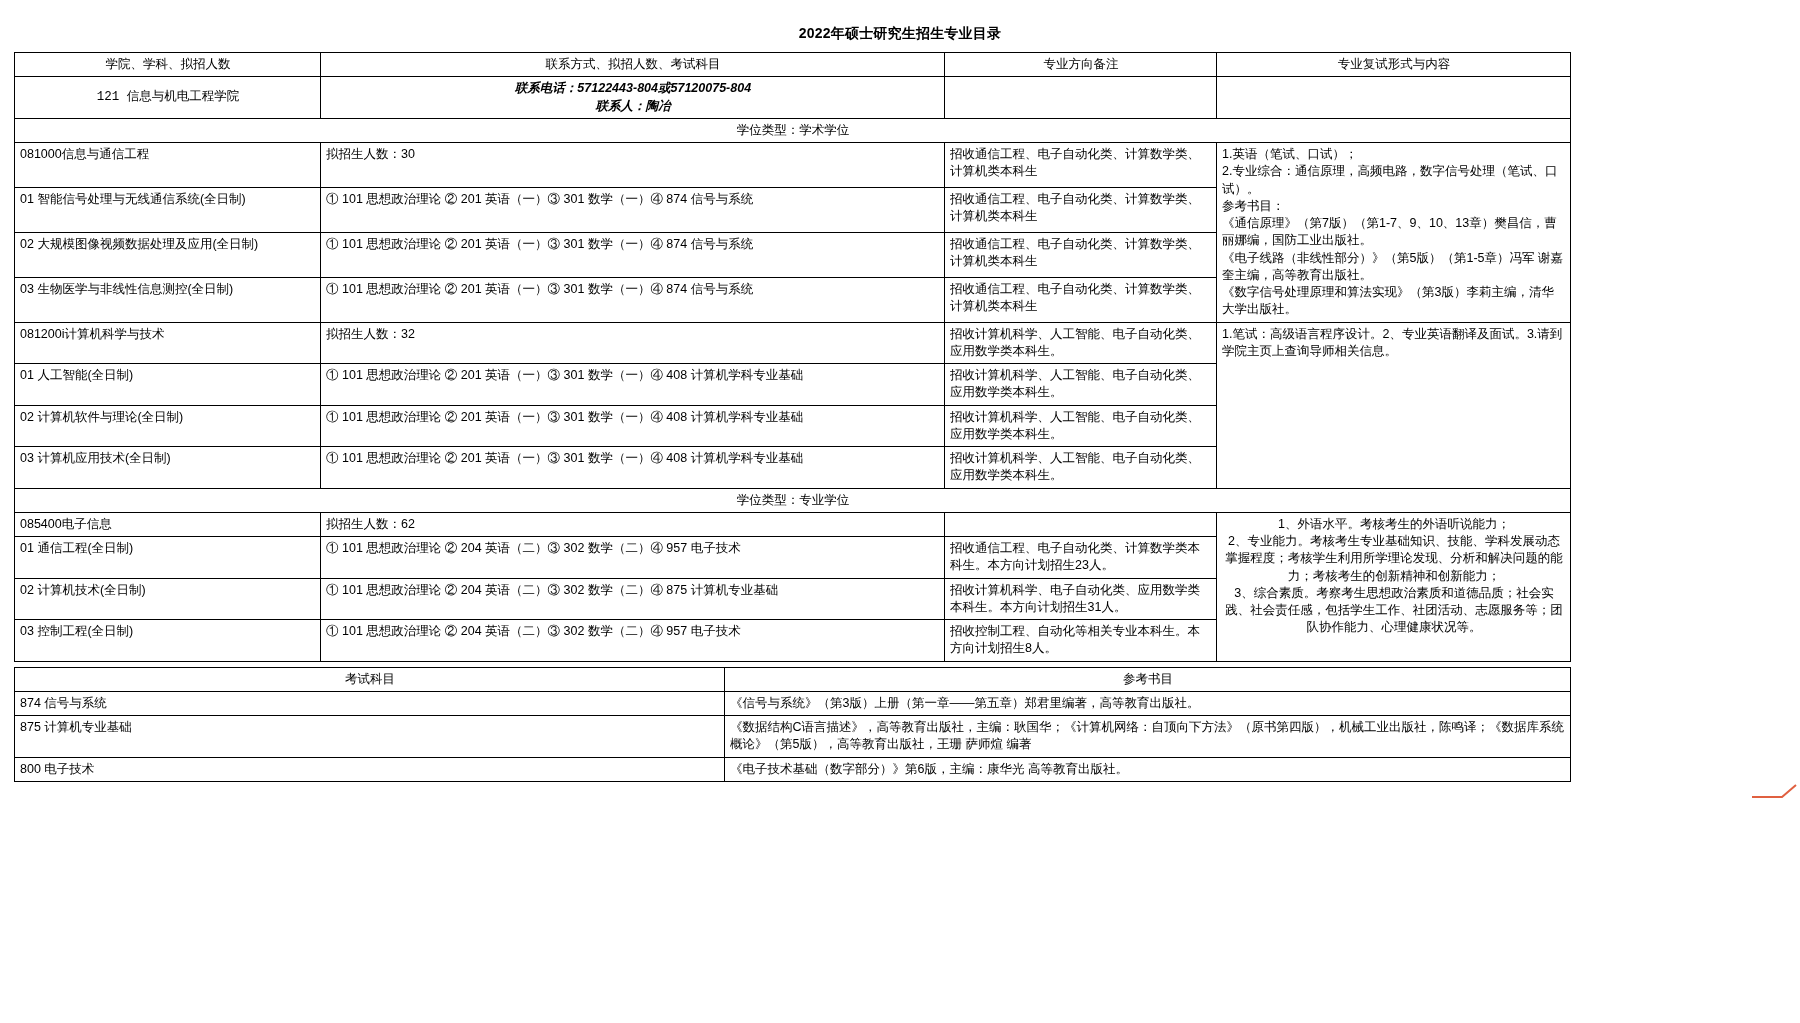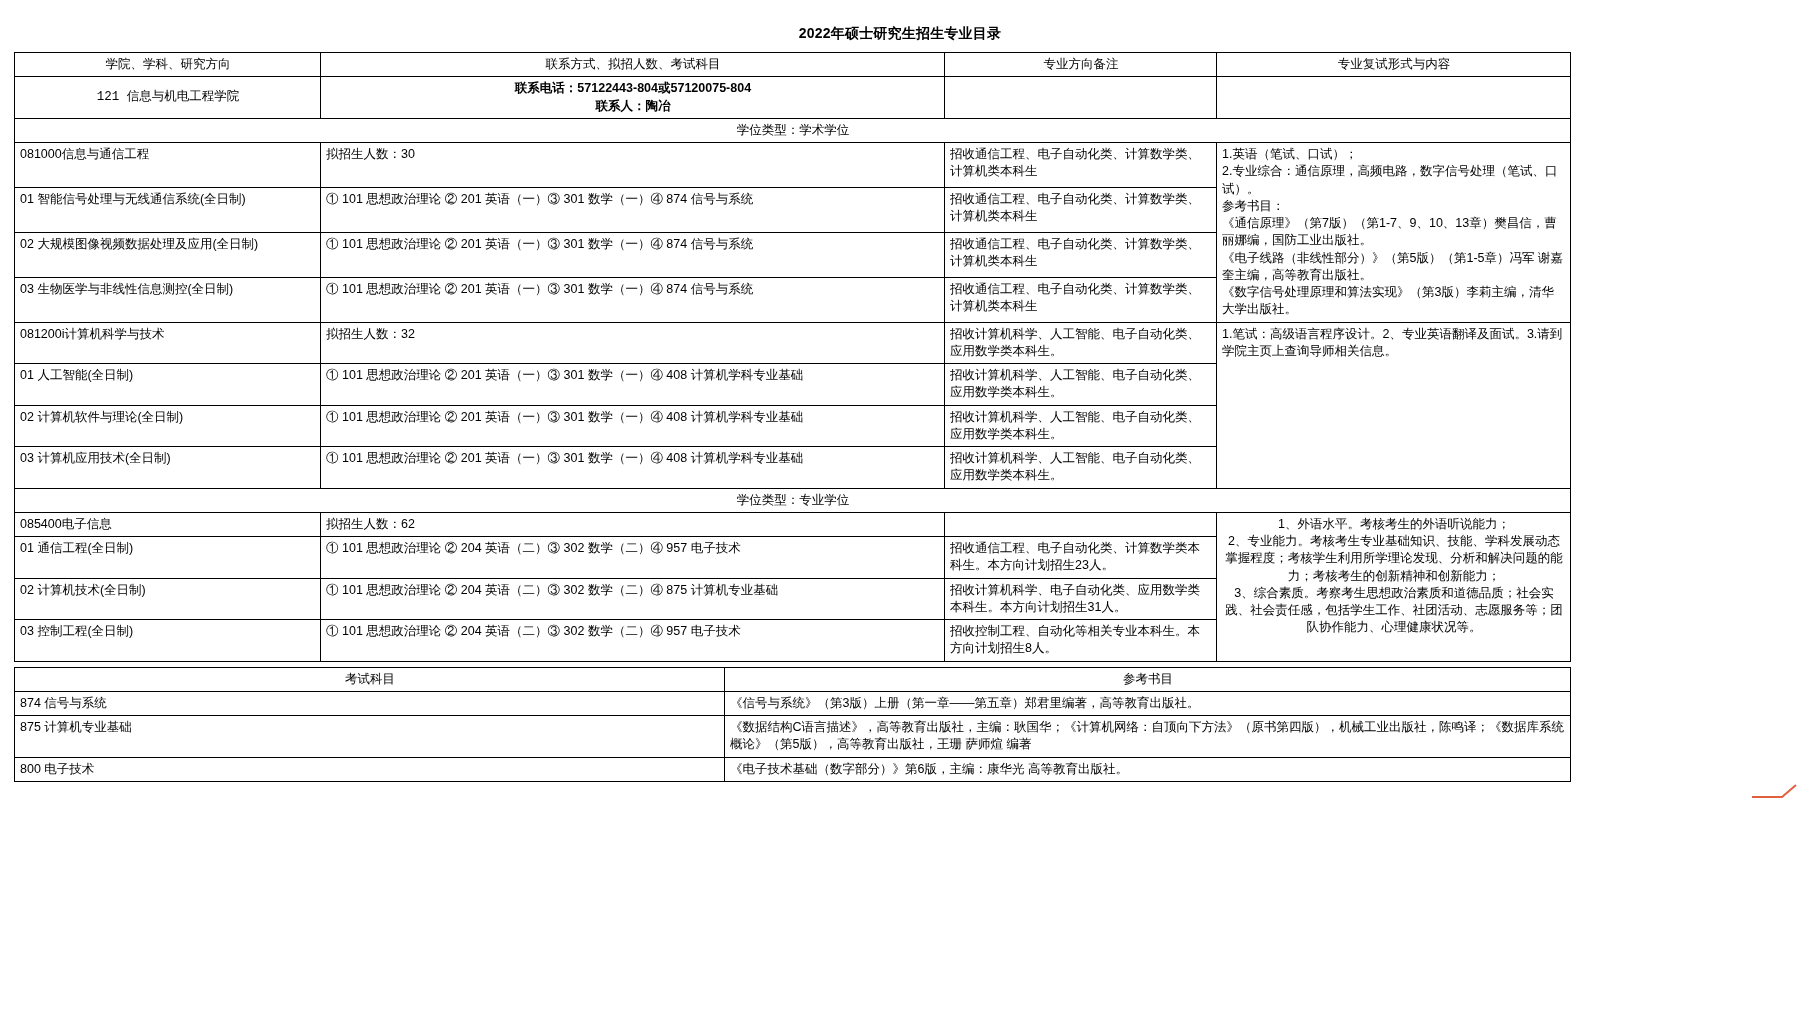--- a/index.html
+++ b/index.html
@@ -54,20 +54,21 @@
     text-align: center;
     vertical-align: middle !important;
     font-family: Liberation Mono, monospace;
   }
   .b { font-weight: bold; }
   .contact-cell {
     text-align: center;
     vertical-align: middle !important;
     line-height: 1.55;
     padding: 4px 4px;
+    font-style: italic;
   }
   .degree-row td {
     text-align: center;
     font-weight: bold;
     padding: 4px 0;
   }
   .col-a { width: 306px; }
   .col-b { width: 624px; }
   .col-c { width: 272px; }
   .col-d { width: 354px; }
@@ -93,21 +94,21 @@
 
 <table class="main">
   <colgroup>
     <col class="col-a">
       <col class="col-b">
       <col class="col-c">
       <col class="col-d">
   </colgroup>
   <tbody>
     <tr>
-      <th class="hdr">学院、学科、研究方向</th>
+      <th class="hdr">学院、学科、拟招人数</th>
       <th class="hdr">联系方式、拟招人数、考试科目</th>
       <th class="hdr">专业方向备注</th>
       <th class="hdr">专业复试形式与内容</th>
     </tr>
 
     <tr>
       <td class="ctr-mid b">121 信息与机电工程学院</td>
       <td class="contact-cell">
         <div class="b">联系电话：57122443-804或57120075-804</div>
         <div class="b">联系人：陶冶</div>

